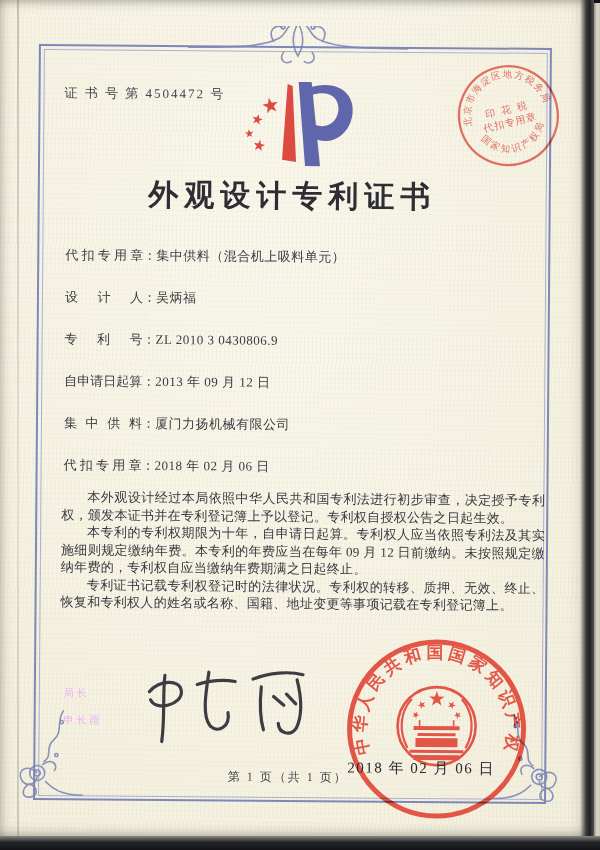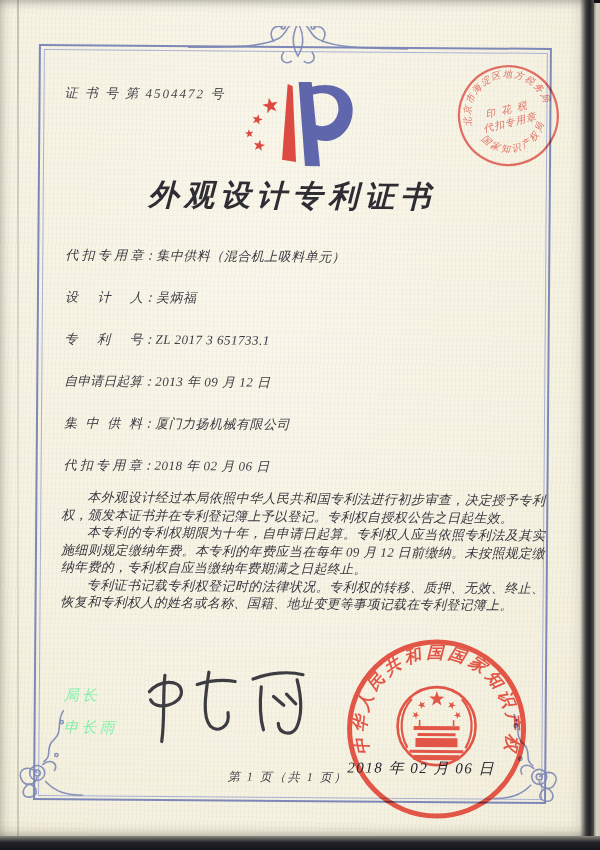--- a/index.html
+++ b/index.html
@@ -1,18 +1,18 @@
 <!DOCTYPE html>
 <html><head>
 <meta charset="utf-8">
 <style>
   html,body{margin:0;padding:0;}
   body{width:600px;height:850px;overflow:hidden;background:#111114;}
   .scene{position:relative;width:600px;height:850px;background:#111114;
-         font-family:"Liberation Serif","DejaVu Serif",serif;color:#3c3b42;font-style:italic;}
+         font-family:"Liberation Serif","DejaVu Serif",serif;color:#3c3b42;}
 
   
   .paper{position:absolute;left:0;top:0;width:592px;height:838px;
          background:radial-gradient(ellipse at 45% 30%,#faf7ea 0%,#f7f3e2 55%,#f2eed9 100%);
          box-shadow:inset 0 8px 12px -8px rgba(70,70,60,.45),
                     inset 10px 0 14px -10px rgba(70,70,60,.35),
                     inset -14px 0 18px -10px rgba(40,40,45,.45),
                     inset 0 -10px 14px -9px rgba(60,60,55,.5);}
   .paper::before{content:'';position:absolute;inset:0;pointer-events:none;
          background:repeating-linear-gradient(92deg,rgba(128,140,185,.05) 0 1px,transparent 1px 4px),
@@ -43,21 +43,21 @@
 
   .fields{position:absolute;left:64px;top:250px;display:flex;flex-direction:column;gap:28px;
           font-size:13px;line-height:14px;color:#3c3b42;}
   .f-label{display:inline-block;width:78px;text-align:justify;text-align-last:justify;}
   .f-value{letter-spacing:.5px;}
 
   .body-text{position:absolute;left:62px;top:490px;width:484px;font-size:13px;line-height:17.5px;
              text-align:justify;color:#38373f;letter-spacing:.3px;}
   .body-text p{margin:0;text-indent:2em;}
 
-  .signer{position:absolute;left:66px;top:688px;font-size:15px;letter-spacing:3px;color:#86efac;}
+  .signer{position:absolute;left:66px;top:688px;font-size:10px;letter-spacing:3px;color:#f0abfc;}
   .signer div{margin-bottom:13px;}
   .sig{position:absolute;left:138px;top:660px;width:200px;height:90px;}
 
   .office-seal{position:absolute;left:344px;top:633px;width:190px;height:190px;
                mix-blend-mode:multiply;opacity:.92;}
   .seal-date{position:absolute;left:350px;top:758px;font-size:15px;font-weight:500;
              letter-spacing:1.5px;color:#2a2831;z-index:5;}
 
   .tax-stamp{position:absolute;left:449px;top:57px;width:114px;height:114px;
              mix-blend-mode:multiply;opacity:.88;}
@@ -162,21 +162,21 @@
     </svg>
 
     <div class="fields">
       <div class="field">
         <span class="f-label">代扣专用章</span><span>：</span><span class="f-value">集中供料（混合机上吸料单元）</span>
       </div>
       <div class="field">
         <span class="f-label">设计人</span><span>：</span><span class="f-value">吴炳福</span>
       </div>
       <div class="field">
-        <span class="f-label">专利号</span><span>：</span><span class="f-value">ZL 2017 3 651733.1</span>
+        <span class="f-label">专利号</span><span>：</span><span class="f-value">ZL 2010 3 0430806.9</span>
       </div>
       <div class="field">
         <span class="f-label">自申请日起算</span><span>：</span><span class="f-value">2013 年 09 月 12 日</span>
       </div>
       <div class="field">
         <span class="f-label">集中供料</span><span>：</span><span class="f-value">厦门力扬机械有限公司</span>
       </div>
       <div class="field">
         <span class="f-label">代扣专用章</span><span>：</span><span class="f-value">2018 年 02 月 06 日</span>
       </div>

